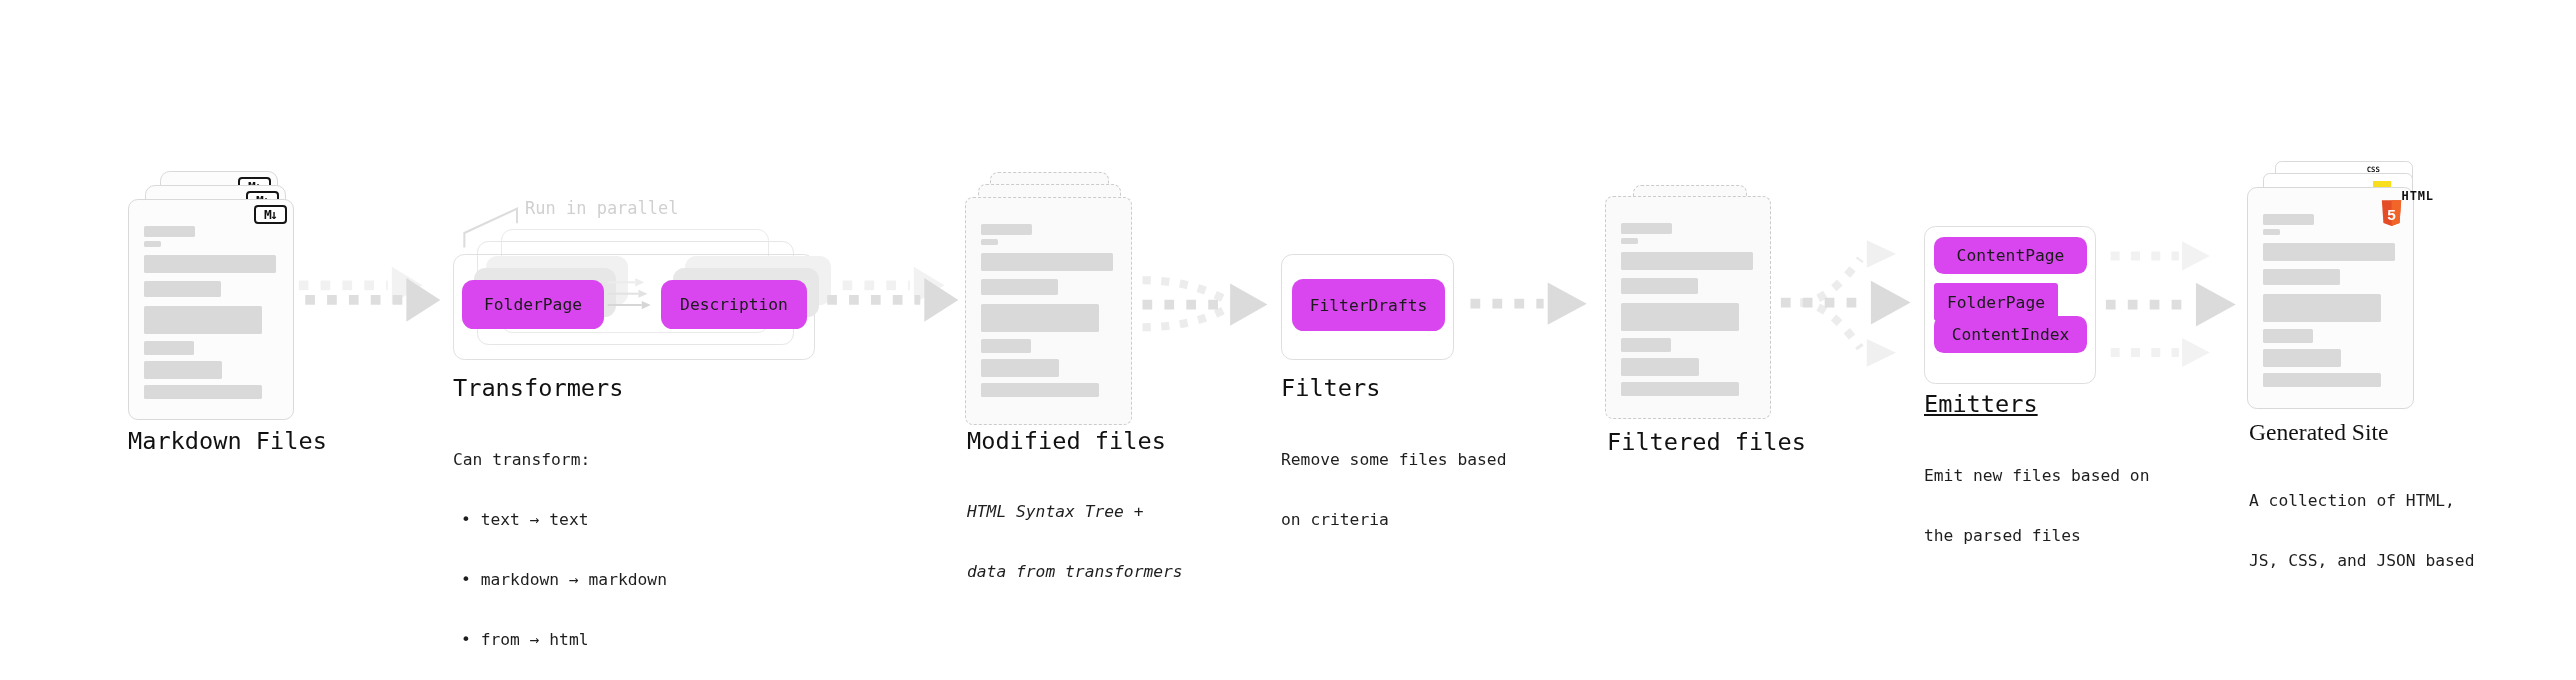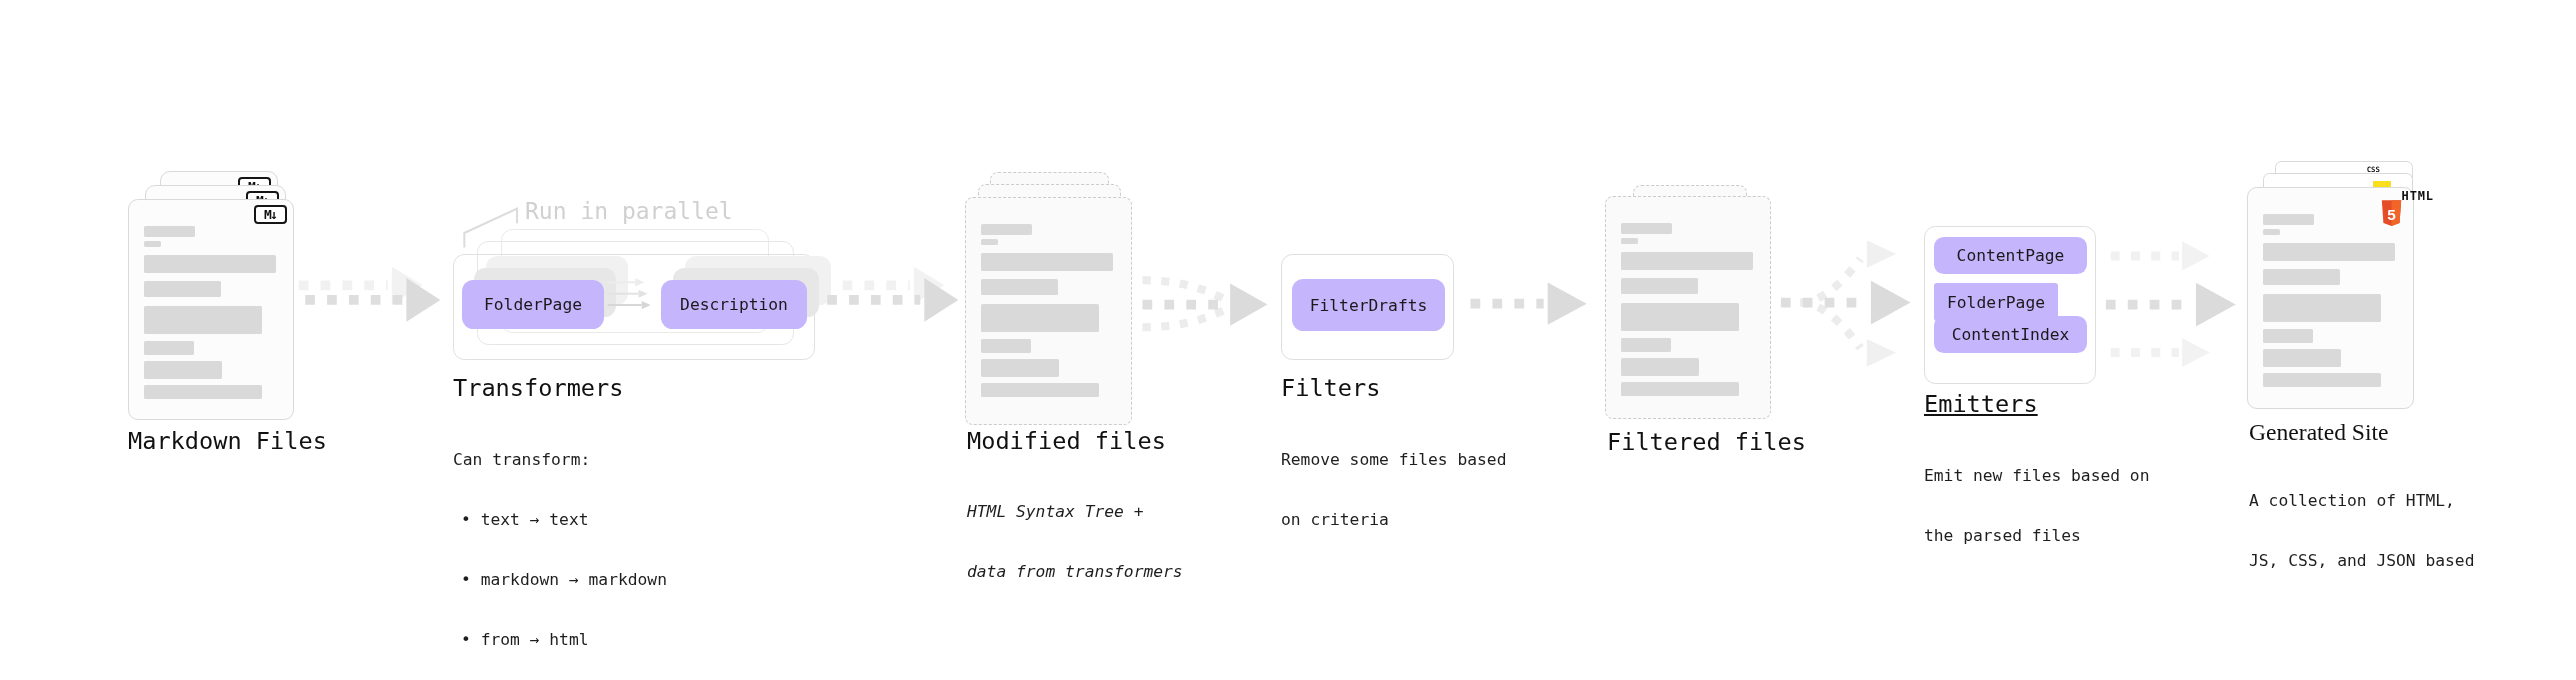--- a/index.html
+++ b/index.html
@@ -25,33 +25,33 @@
     display:flex; align-items:center; justify-content:center;
     font-weight:bold; font-size:13px; color:#111111; letter-spacing:-1.6px;
   }
 
   
   .frame { position:absolute; border:1.6px solid #e3e3e3; border-radius:11.4px; }
   .frame.solid { background:#ffffff; border-color:#dedede; }
 
   
   .pill {
-    position:absolute; background:#c4b5fd; border-radius:11.4px;
+    position:absolute; background:#d946ef; border-radius:11.4px;
     display:flex; align-items:center; justify-content:center;
     font-size:16.3px; color:#1a1a1a;
   }
   .pill.ghost1 { background:#e7e7e7; }
   .pill.ghost2 { background:#f1f1f1; }
 
   
   .stage-title { position:absolute; font-size:23.6px; color:#111111; font-weight:500; white-space:pre; }
   .stage-body  { position:absolute; font-size:16.3px; color:#1e1e1e; white-space:pre; }
   .stage-body .line { height:22px; line-height:22px; }
   .stage-body .line.indent { padding-left:8.1px; }
-  .note-label { position:absolute; font-size:23px; color:#d0d0d0; white-space:pre; }
+  .note-label { position:absolute; font-size:17px; color:#d0d0d0; white-space:pre; }
 
   
   .css-icon { position:absolute; top:4.1px; right:29px; width:19.5px; text-align:center; }
   .css-icon .css-txt { font-size:7.3px; font-weight:bold; color:#111; line-height:7.3px; letter-spacing:0; }
   .css-icon .css-bar { margin-top:1.6px; height:3.3px; background:#2965f1; border-radius:0.8px; }
   .js-icon { position:absolute; top:6.5px; right:21px; width:18px; height:10.6px; background:#f7df1e; }
   .html5-icon { position:absolute; top:4.9px; right:11.4px; width:21px; text-align:center; }
   .html5-brand { font-size:12px; font-weight:800; color:#111; letter-spacing:0.8px; line-height:7.3px;margin-left:21px; }
 </style>
 </head>

